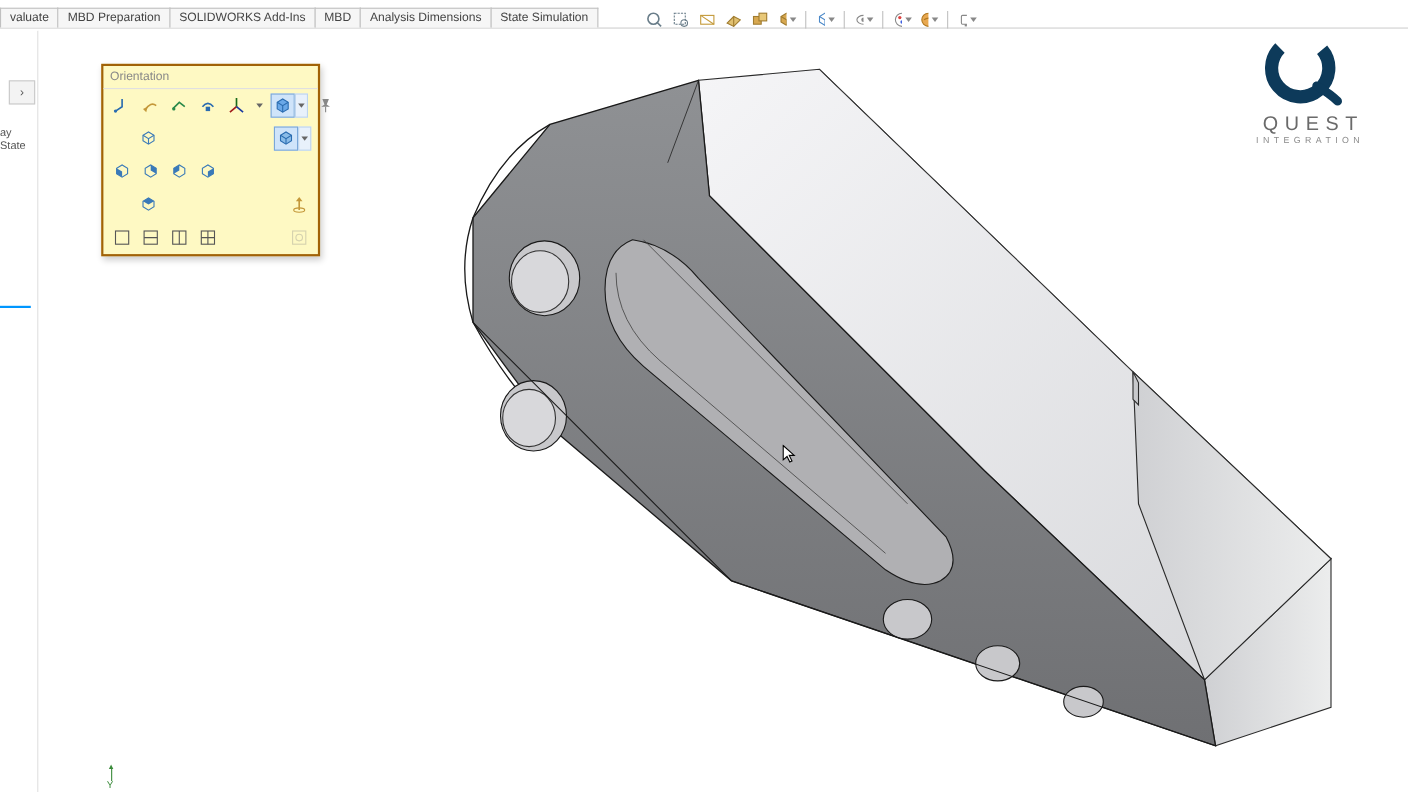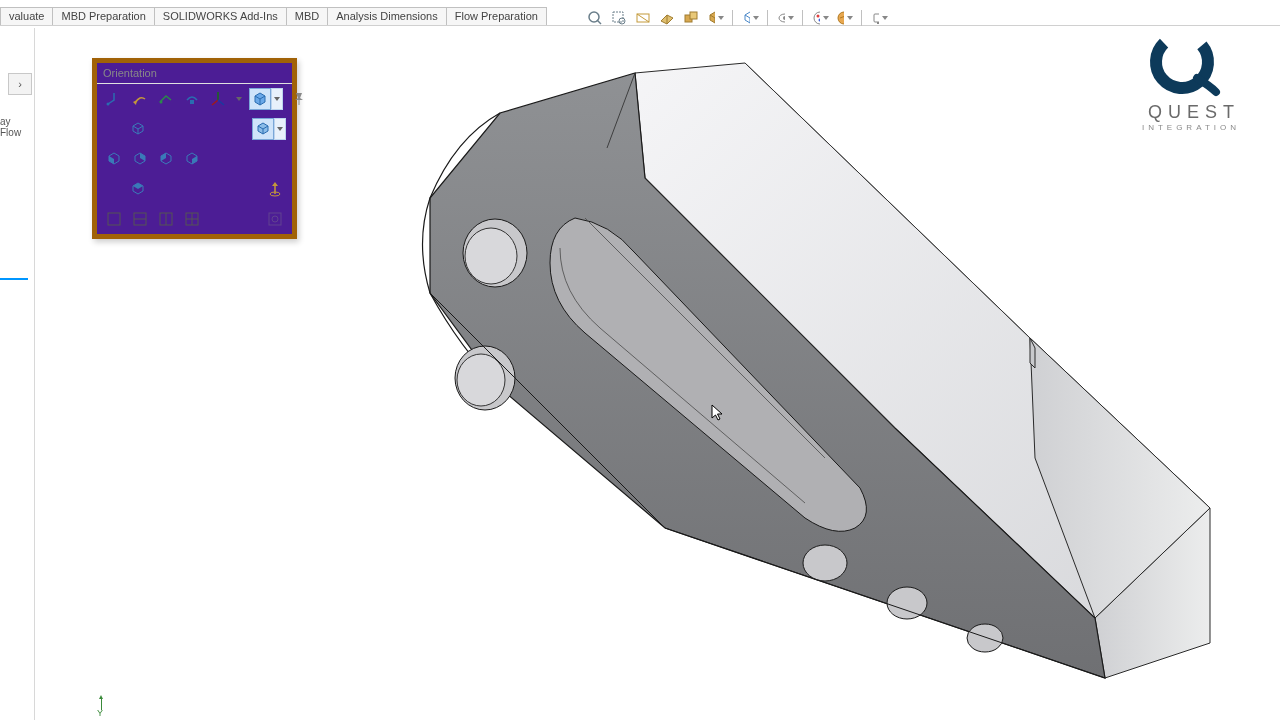--- a/index.html
+++ b/index.html
@@ -6,21 +6,21 @@
 .ribbon-tabs{position:absolute;left:0;top:7px;height:18px;display:flex;background:#fff;border-bottom:1px solid #d0d0d0;width:100%;}
 .ribbon-tabs .tab{padding:2px 8px 2px 8px;border:1px solid #c0c0c0;border-bottom:none;background:#f6f6f6;color:#444;font-size:11px;cursor:default;margin-right:-1px;}
 .sidebar{position:absolute;left:0;top:28px;width:34px;height:692px;background:#fff;border-right:1px solid #d8d8d8;}
 .sidebar .sep{position:absolute;left:0;top:250px;width:28px;height:2px;border-top:2px solid #0096ff;}
 .sidebar-expand{position:absolute;left:8px;top:45px;width:22px;height:20px;border:1px solid #c8c8c8;background:#f3f3f3;display:flex;align-items:center;justify-content:center;color:#555;}
 .ay-label{position:absolute;left:0;top:88px;font-size:10px;color:#555;}
 .hud-tools{position:absolute;left:586px;top:9px;display:flex;align-items:center;gap:6px;}
 .hud-tools .ico{width:18px;height:18px;display:flex;align-items:center;justify-content:center;}
 .hud-tools .sep{width:1px;height:16px;background:#c0c0c0;margin:0 2px;}
 .hud-tools .drop::after{content:"";display:inline-block;margin-left:3px;border-left:3px solid transparent;border-right:3px solid transparent;border-top:4px solid #888;}
-.orientation-panel{position:absolute;left:92px;top:58px;width:195px;background:#4c1d95;border:5px solid #a16207;box-shadow:2px 3px 6px rgba(0,0,0,.2);}
+.orientation-panel{position:absolute;left:92px;top:58px;width:195px;background:#fef9c3;border:2px solid #a16207;box-shadow:2px 3px 6px rgba(0,0,0,.2);}
 .orientation-panel .titlebar{height:20px;display:flex;align-items:center;padding-left:6px;color:#888;font-size:11px;border-bottom:1px solid #e0e0e0;position:relative;}
 .orientation-panel .titlebar .pin{position:absolute;right:4px;top:3px;width:14px;height:14px;}
 .orientation-panel .row{display:flex;align-items:center;padding:4px 6px;gap:4px;justify-content:space-between;}
 .orientation-panel .row .group{display:flex;gap:4px;}
 .ibtn{width:20px;height:20px;display:flex;align-items:center;justify-content:center;border:1px solid transparent;}
 .ibtn.selected{background:#cfe4fa;border:1px solid #7aa7d8;}
 .cube-dropdown{display:flex;}
 .cube-dropdown .arrow{width:10px;height:20px;display:flex;align-items:center;justify-content:center;border:1px solid #bcd4ee;background:#e8f1fb;}
 svg{display:block;}
 .viewport{position:absolute;left:35px;top:28px;right:0;bottom:0;background:#ffffff;}
@@ -35,21 +35,21 @@
 </style>
 </head>
 <body>
 
 <div class="ribbon-tabs">
   <div class="tab">valuate</div>
   <div class="tab">MBD Preparation</div>
   <div class="tab">SOLIDWORKS Add-Ins</div>
   <div class="tab">MBD</div>
   <div class="tab">Analysis Dimensions</div>
-  <div class="tab">Flow Preparation</div>
+  <div class="tab">State Simulation</div>
 </div>
 
 <div class="hud-tools">
   <span class="ico">
       <svg width="18" height="18">
         <circle cx="8" cy="8" r="5" fill="none" stroke="#6a7e8a" stroke-width="1.5"></circle>
         <line x1="11" y1="11" x2="15" y2="15" stroke="#6a7e8a" stroke-width="1.5"></line>
       </svg>
     </span>
   <span class="ico">
@@ -115,21 +115,21 @@
   <span class="ico drop">
       <svg width="18" height="18">
         <rect x="4" y="5" width="10" height="8" rx="1" fill="none" stroke="#888"></rect>
         <rect x="7" y="13" width="4" height="2" fill="#888"></rect>
       </svg>
     </span>
 </div>
 
 <div class="sidebar">
   <div class="sidebar-expand">›</div>
-  <div class="ay-label">ay Flow</div>
+  <div class="ay-label">ay State</div>
   <div class="sep"></div>
 </div>
 
 <div class="viewport">
   <svg class="model-svg" width="920" height="660" viewBox="0 0 920 660">
     <defs>
       <linearGradient id="gTop" x1="0" y1="0" x2="1" y2="1">
         <stop offset="0" stop-color="#f5f5f7"></stop>
           <stop offset="1" stop-color="#d6d7da"></stop>
       </linearGradient>

